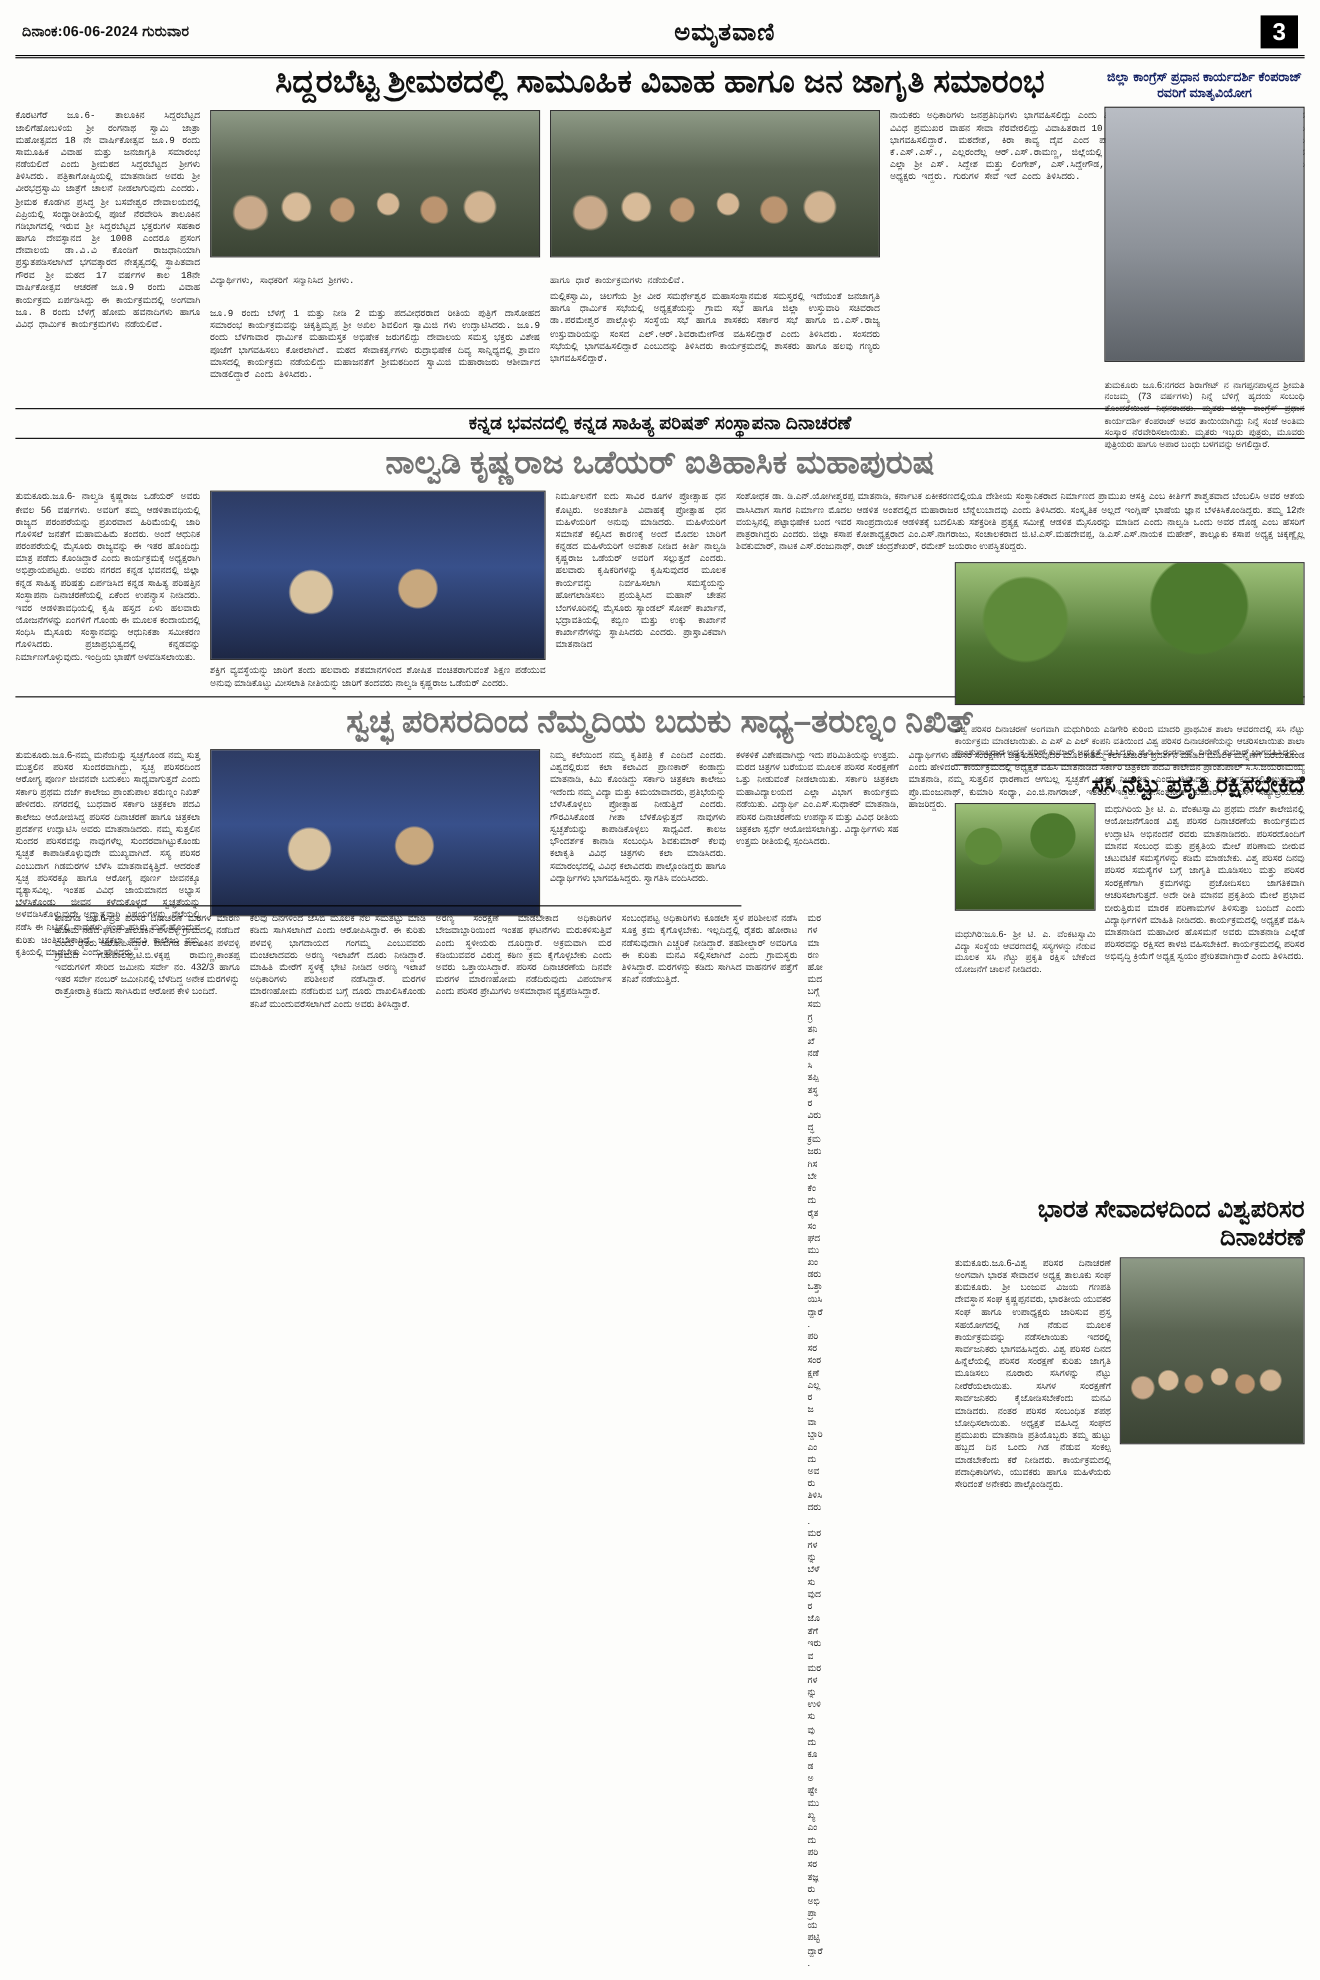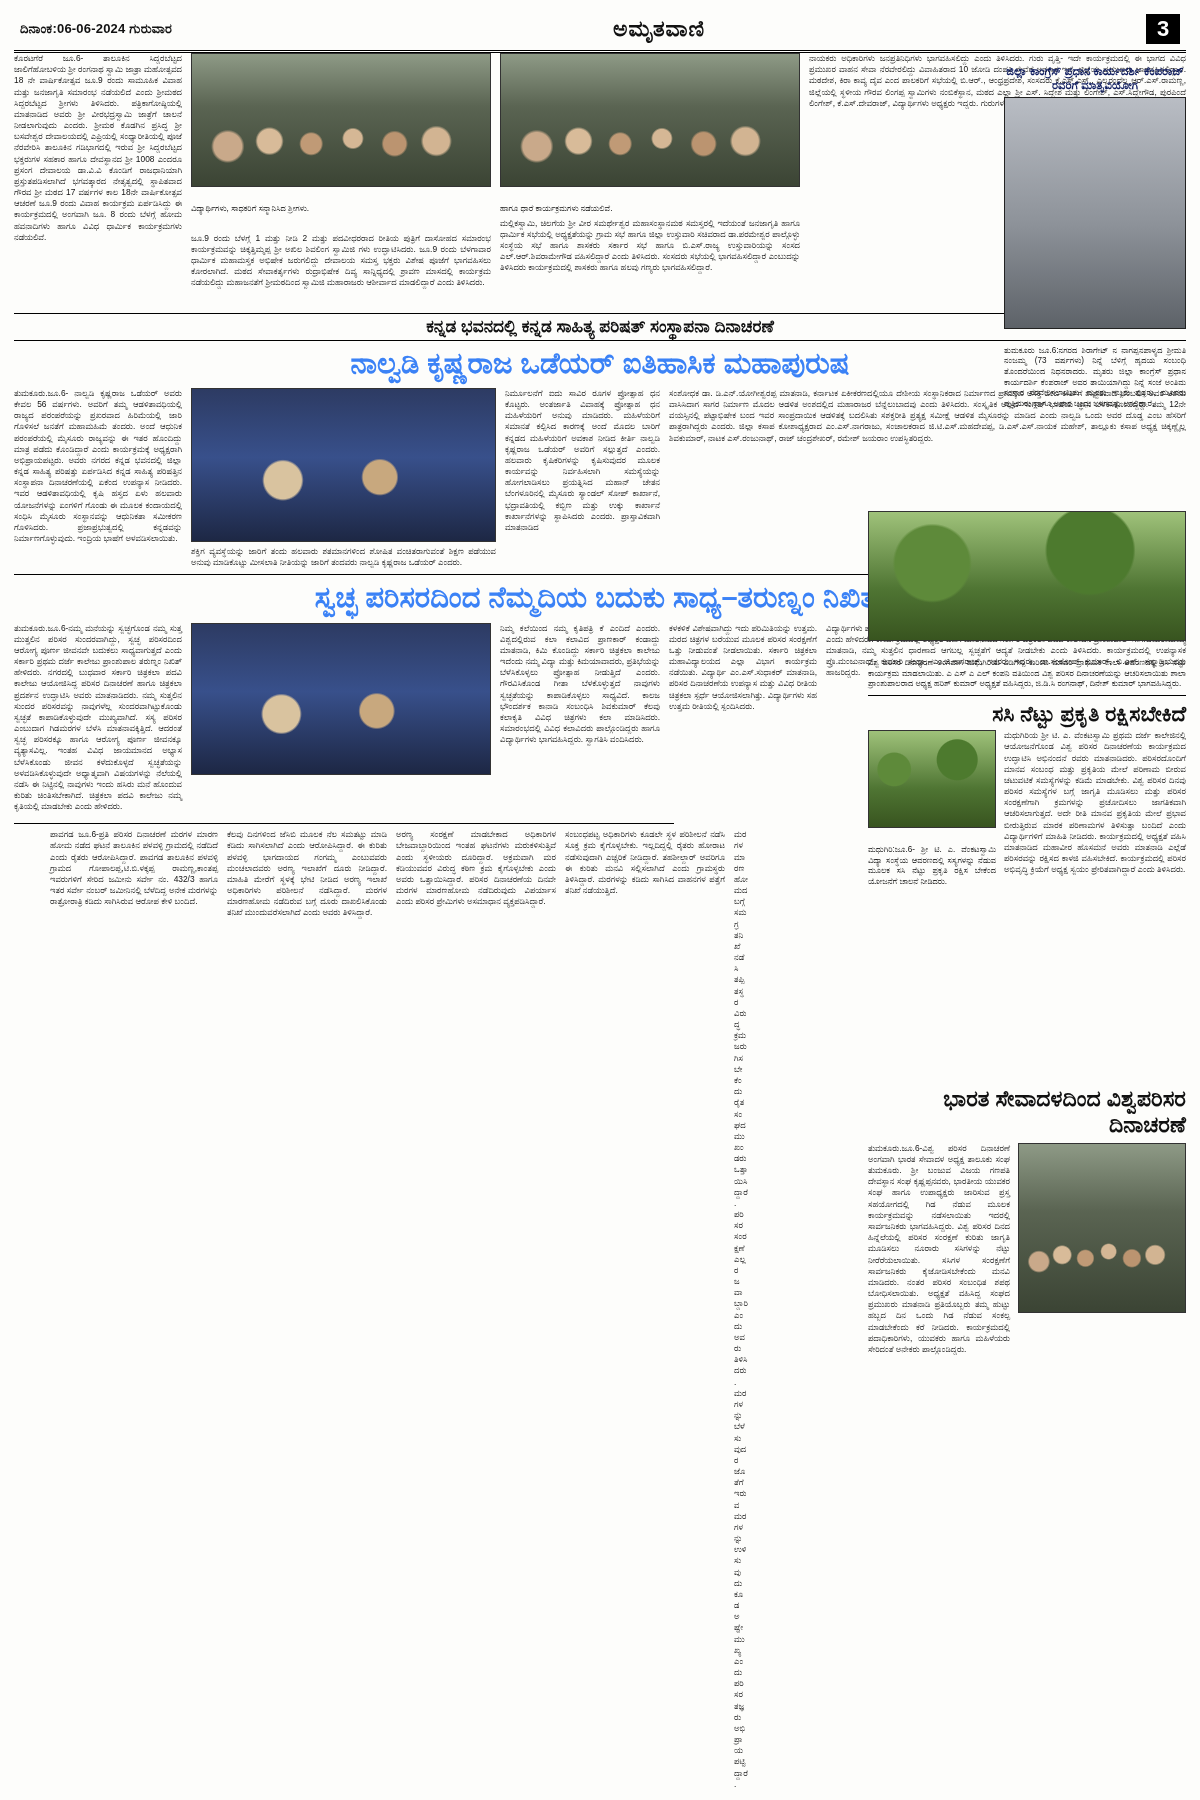--- a/index.html
+++ b/index.html
@@ -12,21 +12,21 @@
   }
   .page{position:relative;width:1200px;height:1800px;box-sizing:border-box;padding:10px 14px;}
 
   
   .masthead{display:flex;align-items:center;justify-content:space-between;border-bottom:3px double #000;padding:4px 6px 6px;}
   .mh-date{font-size:13px;font-weight:bold;letter-spacing:.2px;}
   .mh-title{font-size:22px;font-weight:bold;letter-spacing:1px;}
   .mh-page{background:#000;color:#fff;font-size:22px;font-weight:bold;width:34px;height:30px;display:flex;align-items:center;justify-content:center;}
   .thin-rule{border-bottom:1px solid #000;margin:5px 0;}
   .headline{font-size:29px;font-weight:bold;text-align:center;line-height:1.15;margin:6px 0 8px;}
-  .headline.blue{color:#3b82f6;}
+  .headline.blue{color:#737373;}
   .col-text{font-size:8.4px;line-height:1.33;text-align:justify;hyphens:auto;word-break:break-word;}
   .photo{background:linear-gradient(160deg,#7d8b6a,#4d5a44 55%,#2e3626);border:1px solid #333;position:relative;overflow:hidden;}
   .caption{font-size:8.2px;line-height:1.3;text-align:justify;margin-top:17px;}
 
   
   .ph-people{background:
      radial-gradient(circle at 12% 70%, #c9a98a 0 5%, transparent 6%),
      radial-gradient(circle at 26% 66%, #d8bb99 0 5%, transparent 6%),
      radial-gradient(circle at 40% 68%, #c09a76 0 5%, transparent 6%),
      radial-gradient(circle at 54% 64%, #d5b795 0 5%, transparent 6%),
@@ -37,21 +37,21 @@
      radial-gradient(circle at 20% 40%, #5e8a3a 0 14%, transparent 15%),
      radial-gradient(circle at 70% 30%, #4d7a2e 0 18%, transparent 19%),
      linear-gradient(#9fc27a,#4f7533 60%,#38541f);}
   .ph-stage{background:
      radial-gradient(circle at 30% 60%, #d9c39f 0 8%, transparent 9%),
      radial-gradient(circle at 62% 58%, #c8a87e 0 8%, transparent 9%),
      linear-gradient(#2d3b63,#38508b 45%,#1d2744);}
   .ph-portrait{background:linear-gradient(#b9bdc4,#8d9299 55%,#5d6268);}
 
   
-  .sec1{display:grid;grid-template-columns:168px 300px 300px 1fr;gap:9px;}
+  .sec1{display:grid;grid-template-columns:168px 300px 300px 1fr;gap:9px;font-family:Liberation Mono, monospace;}
   .sec1 .pcol{display:flex;flex-direction:column;}
   .portrait-box{border:1px solid #222;height:260px;}
   .side-head{font-size:11.5px;font-weight:bold;text-align:center;line-height:1.25;color:#0d1b5e;}
 
   
   .band{border-top:1.5px solid #000;border-bottom:1.5px solid #000;text-align:center;font-size:17px;font-weight:bold;padding:3px 0;margin:24px 0 2px;}
 
   
   .sec2{display:grid;grid-template-columns:168px 305px 155px 1fr;gap:9px;}
 
@@ -66,20 +66,21 @@
 
 <div class="page">
 
   <div class="masthead">
     <div class="mh-date">ದಿನಾಂಕ:06-06-2024 ಗುರುವಾರ</div>
     <div class="mh-title">ಅಮೃತವಾಣಿ</div>
     <div class="mh-page">3</div>
   </div>
 
   <div>
+    <div class="headline">ಸಿದ್ದರಬೆಟ್ಟ ಶ್ರೀಮಠದಲ್ಲಿ ಸಾಮೂಹಿಕ ವಿವಾಹ ಹಾಗೂ ಜನ ಜಾಗೃತಿ ಸಮಾರಂಭ</div>
     <div class="sec1">
       <div class="pcol">
         <div class="col-text">ಕೊರಟಗೆರೆ ಜೂ.6- ತಾಲೂಕಿನ ಸಿದ್ದರಬೆಟ್ಟದ ಜಾಲಿಗೆಹೋಬಳಿಯ ಶ್ರೀ ರಂಗನಾಥ ಸ್ವಾಮಿ ಜಾತ್ರಾ ಮಹೋತ್ಸವದ 18 ನೇ ವಾರ್ಷಿಕೋತ್ಸವ ಜೂ.9 ರಂದು ಸಾಮೂಹಿಕ ವಿವಾಹ ಮತ್ತು ಜನಜಾಗೃತಿ ಸಮಾರಂಭ ನಡೆಯಲಿದೆ ಎಂದು ಶ್ರೀಮಠದ ಸಿದ್ದರಬೆಟ್ಟದ ಶ್ರೀಗಳು ತಿಳಿಸಿದರು. ಪತ್ರಿಕಾಗೋಷ್ಠಿಯಲ್ಲಿ ಮಾತನಾಡಿದ ಅವರು ಶ್ರೀ ವೀರಭದ್ರಸ್ವಾಮಿ ಜಾತ್ರೆಗೆ ಚಾಲನೆ ನೀಡಲಾಗುವುದು ಎಂದರು.
 
 ಶ್ರೀಮಠ ಕೊಡಗಿನ ಪ್ರಸಿದ್ಧ ಶ್ರೀ ಬಸವೇಶ್ವರ ದೇವಾಲಯದಲ್ಲಿ ಎಪ್ರಿಯಲ್ಲಿ ಸಂಧ್ಯಾರೀತಿಯಲ್ಲಿ ಪೂಜೆ ನೆರವೇರಿಸಿ ತಾಲೂಕಿನ ಗಡಿಭಾಗದಲ್ಲಿ ಇರುವ ಶ್ರೀ ಸಿದ್ದರಬೆಟ್ಟದ ಭಕ್ತರುಗಳ ಸಹಕಾರ ಹಾಗೂ ದೇವಸ್ಥಾನದ ಶ್ರೀ 1008 ಎಂದರೂ ಪ್ರಸಂಗ ದೇವಾಲಯ ಡಾ.ವಿ.ವಿ ಕೊಂಡಿಗೆ ರಾಜಧಾನಿಯಾಗಿ ಪ್ರಸ್ತುತಪಡಿಸಲಾಗಿದೆ ಭಗವತ್ಕಾರದ ನೇತೃತ್ವದಲ್ಲಿ ಸ್ಥಾಪಿತವಾದ ಗೌರವ ಶ್ರೀ ಮಠದ 17 ವರ್ಷಗಳ ಕಾಲ 18ನೇ ವಾರ್ಷಿಕೋತ್ಸವ ಆಚರಣೆ ಜೂ.9 ರಂದು ವಿವಾಹ ಕಾರ್ಯಕ್ರಮ ಏರ್ಪಡಿಸಿದ್ದು ಈ ಕಾರ್ಯಕ್ರಮದಲ್ಲಿ ಅಂಗವಾಗಿ ಜೂ. 8 ರಂದು ಬೆಳಗ್ಗೆ ಹೋಮ ಹವನಾದಿಗಳು ಹಾಗೂ ವಿವಿಧ ಧಾರ್ಮಿಕ ಕಾರ್ಯಕ್ರಮಗಳು ನಡೆಯಲಿವೆ.</div>
       </div>
       <div class="pcol">
         <div class="photo ph-people" style="height:132px"></div>
         <div class="caption">ವಿದ್ಯಾರ್ಥಿಗಳು, ಸಾಧಕರಿಗೆ ಸನ್ಮಾನಿಸಿದ ಶ್ರೀಗಳು.</div>
         <div class="col-text" style="margin-top:18px">ಜೂ.9 ರಂದು ಬೆಳಗ್ಗೆ 1 ಮತ್ತು ನೀಡಿ 2 ಮತ್ತು ಪದವೀಧರರಾದ ರೀತಿಯ ಪುತ್ರಿಗೆ ದಾಸೋಹದ ಸಮಾರಂಭ ಕಾರ್ಯಕ್ರಮವನ್ನು ಚಿಕ್ಕತ್ತಿಮ್ಮಪ್ಪ ಶ್ರೀ ಅಖಿಲ ಶಿವಲಿಂಗ ಸ್ವಾಮಿಜಿ ಗಳು ಉದ್ಘಾಟಿಸಿದರು.

